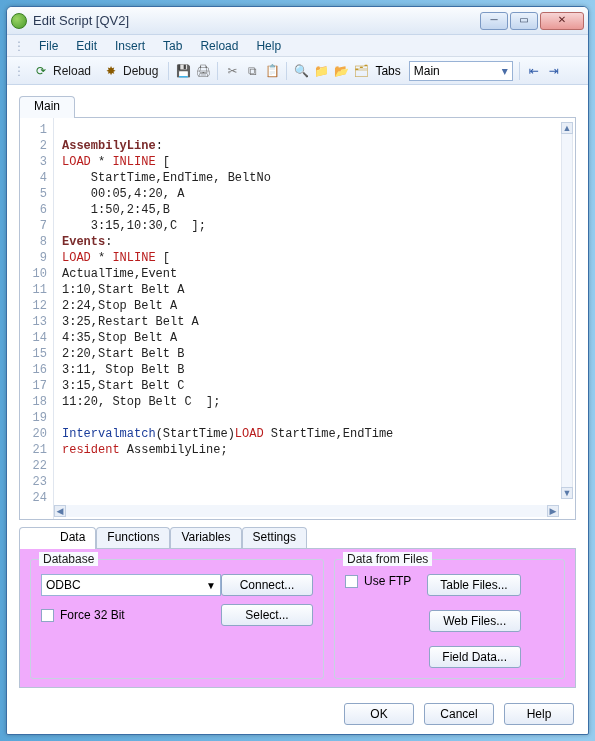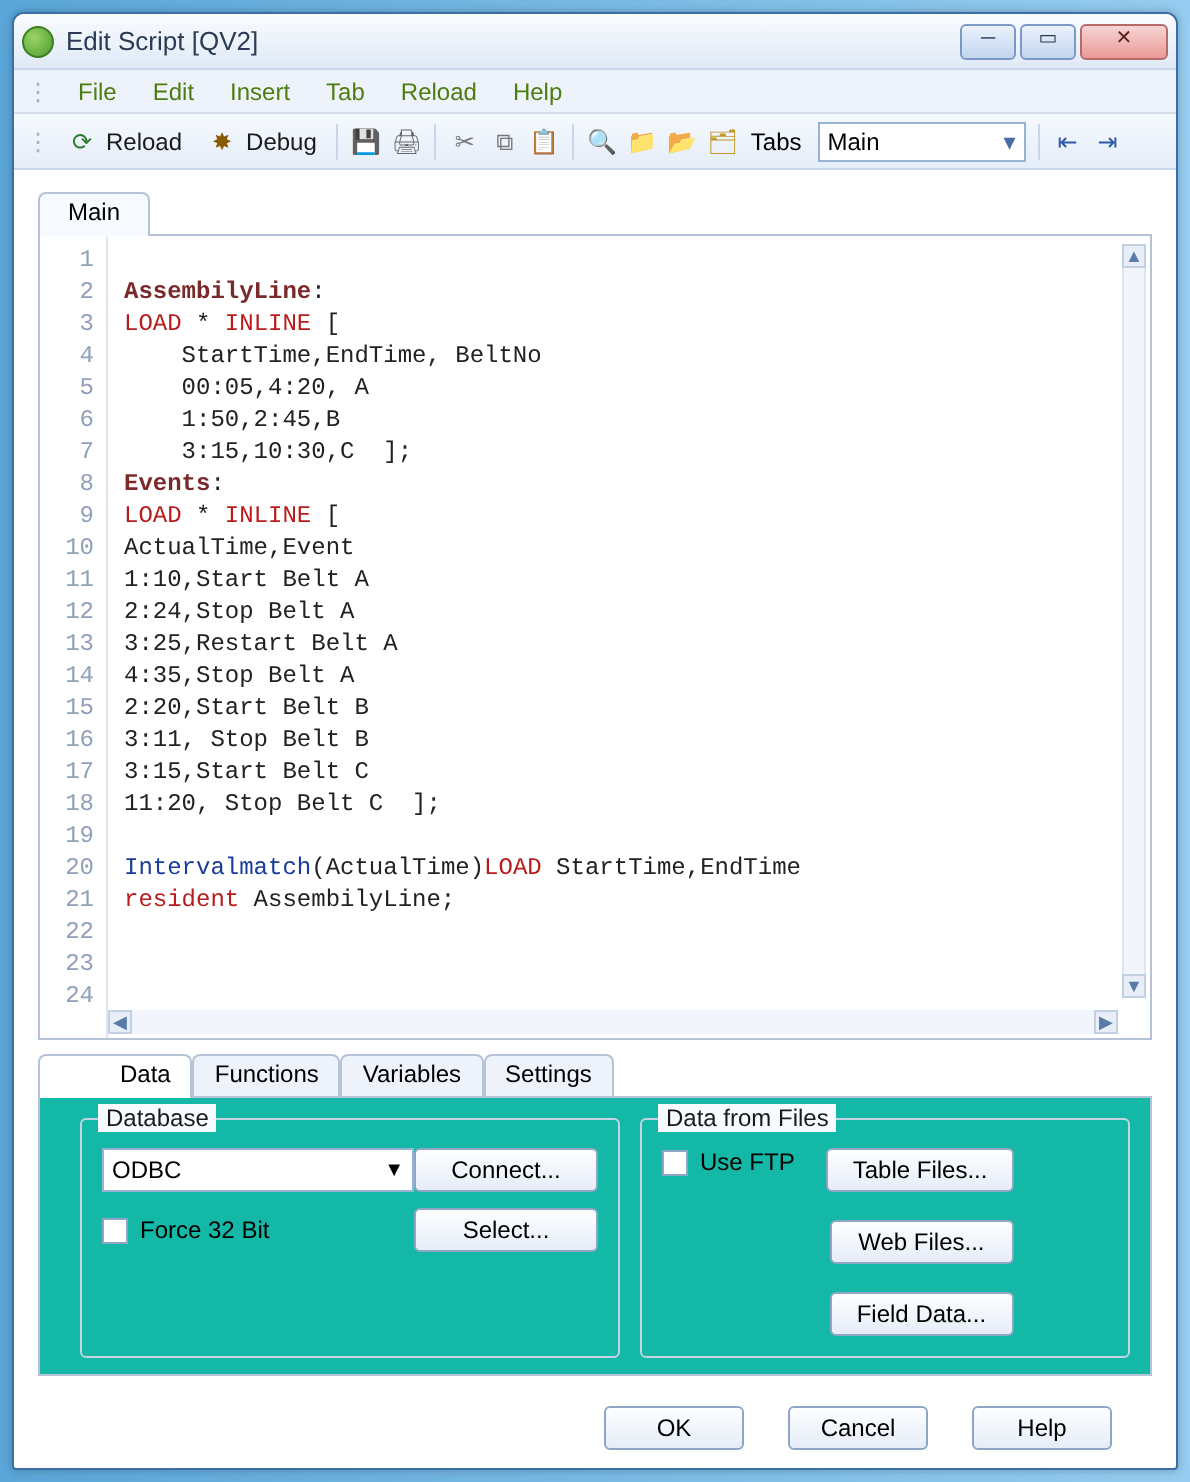--- a/index.html
+++ b/index.html
@@ -12,21 +12,21 @@
   .titlebar { height:28px; background:linear-gradient(#fafcfe,#dfe9f6); border-bottom:1px solid #c7d6ea; display:flex; align-items:center; padding:0 4px; }
   .app-icon { width:16px; height:16px; margin-right:6px; border-radius:50%; background: radial-gradient(circle at 35% 35%, #9bd565 0%, #4a9b2e 100%); border:1px solid #3b7f22;}
   .title-text { flex:1; font-size:13px; color:#2b3a55; }
   .winbtns { display:flex; gap:2px; }
   .winbtn { width:28px; height:18px; border:1px solid #7b99c4; border-radius:3px; background:linear-gradient(#eaf2fc,#c3d6ef); font-size:10px; line-height:14px; text-align:center; color:#2b3a55; }
   .winbtn.close { width:44px; background:linear-gradient(#f7d4d4,#e99a97); border-color:#b76a67; color:#5a1f1f;}
 
   
   .menubar { height:22px; background:#eef3fb; border-bottom:1px solid #d4dde9; display:flex; align-items:center; padding:0 6px; gap:2px; }
   .menubar .gutter-dots { color:#a0b0c8; margin-right:4px; }
-  .menu-item { padding:2px 8px; color:#4d7c0f; cursor:default; }
+  .menu-item { padding:2px 8px; color:#0c4a6e; cursor:default; }
 
   
   .toolbar { height:28px; background:linear-gradient(#f6faff,#e5edf8); border-bottom:1px solid #c7d6ea; display:flex; align-items:center; padding:0 6px; gap:4px; font-size:12px; }
   .tbtn { display:flex; align-items:center; gap:4px; padding:2px 4px; color:#1a1a1a;}
   .ticon { width:16px; height:16px; display:inline-flex; align-items:center; justify-content:center; font-size:12px;}
   .sep { width:1px; height:18px; background:#c7d6ea; margin:0 2px;}
   .toolbar-label { margin-left:2px; margin-right:4px;}
   .tabs-select { height:20px; width:104px; border:1px solid #98b2d5; background:#fff; font-size:12px; padding:0 4px; display:flex; align-items:center; justify-content:space-between;}
   .tabs-select .caret { color:#4a6da7; }
 
@@ -45,39 +45,39 @@
   .scroll-v .track { flex:1; background:#f2f6fc; border-left:1px solid #e0e6ef; border-right:1px solid #e0e6ef;}
   .scroll-h { position:absolute; left:34px; right:16px; bottom:2px; height:12px; display:flex;}
   .scroll-h .arrow { width:12px; background:#e8eef7; border:1px solid #c3d0e2; text-align:center; font-size:9px; color:#5a7aa9;}
   .scroll-h .track { flex:1; background:#f2f6fc;}
 
   
   .panel-zone { padding:0 12px 6px 12px; }
   .panel-tabs { height:22px; display:flex; gap:0;}
   .ptab { border:1px solid #b6c3d6; border-bottom:none; border-radius:4px 4px 0 0; padding:2px 10px; background:#eef3fb; font-size:12px; position:relative; top:1px;}
   .ptab.active { background:#fff; z-index:2;padding-left:40px;}
-  .panel-body { border:1px solid #b6c3d6; background:#14b8a6; padding:10px 10px 8px 20px; position:relative;}
+  .panel-body { border:1px solid #b6c3d6; background:#f0abfc; padding:10px 10px 8px 10px; position:relative;}
   .panel-columns { display:flex; gap:10px;}
   .fieldset { border:1px solid #c7d2e2; border-radius:3px; padding:14px 10px 10px 10px; position:relative;}
   .fs-legend { position:absolute; top:-8px; left:8px; background:#f7fafe; padding:0 4px; font-size:12px; color:#1a1a1a;}
   .db-col { flex:1.1;}
   .files-col { flex:1;}
 
-  .select { height:22px; border:1px solid #98b2d5; background:#fff; display:flex; align-items:center; justify-content:space-between; padding:0 4px; width:156px;}
+  .select { height:22px; border:1px solid #98b2d5; background:#fff; display:flex; align-items:center; justify-content:space-between; padding:0 4px; width:180px;}
   .select .caret { color:#000; font-size:10px;}
   .button { height:22px; min-width:92px; border:1px solid #8ea6c6; border-radius:3px; background:linear-gradient(#fdfeff,#e6edf8); padding:0 12px; display:inline-flex; align-items:center; justify-content:center; font-size:12px;}
   .checkbox { display:inline-flex; align-items:center; gap:6px; font-size:12px;}
   .checkbox .box { width:13px; height:13px; border:1px solid #8ea6c6; background:#fff;}
   .db-row { display:flex; align-items:center; justify-content:space-between; margin-bottom:8px;}
   .file-btns { display:flex; flex-direction:column; gap:14px; align-items:flex-end;}
   .file-checks { display:flex; flex-direction:column; gap:6px; margin-top:0;}
   .files-inner { display:flex; gap:16px;}
 
   
-  .dlg-buttons { height:40px; display:flex; align-items:center; justify-content:flex-end; gap:22px; padding:0 32px;}
+  .dlg-buttons { height:40px; display:flex; align-items:center; justify-content:flex-end; gap:10px; padding:0 14px;}
 </style>
 </head>
 <body>
 
 <div class="window">
 
   <div class="titlebar">
     <div class="app-icon"></div>
     <div class="title-text">Edit Script [QV2]</div>
     <div class="winbtns">
@@ -172,21 +172,21 @@
 <span>ActualTime,Event</span>
 <span>1:10,Start Belt A</span>
 <span>2:24,Stop Belt A</span>
 <span>3:25,Restart Belt A</span>
 <span>4:35,Stop Belt A</span>
 <span>2:20,Start Belt B</span>
 <span>3:11, Stop Belt B</span>
 <span>3:15,Start Belt C</span>
 <span>11:20, Stop Belt C  ];</span>
 <span></span>
-<span class="fn">Intervalmatch</span><span>(</span><span>ActualTime</span><span>)</span><span class="kw">LOAD</span><span> StartTime,EndTime</span>
+<span class="fn">Intervalmatch</span><span>(</span><span>StartTime</span><span>)</span><span class="kw">LOAD</span><span> StartTime,EndTime</span>
 <span class="kw">resident</span><span> AssembilyLine;</span>
 
 
 </div>
       <div class="scroll-v">
         <div class="arrow">▲</div>
         <div class="track"></div>
         <div class="arrow">▼</div>
       </div>
       <div class="scroll-h">

